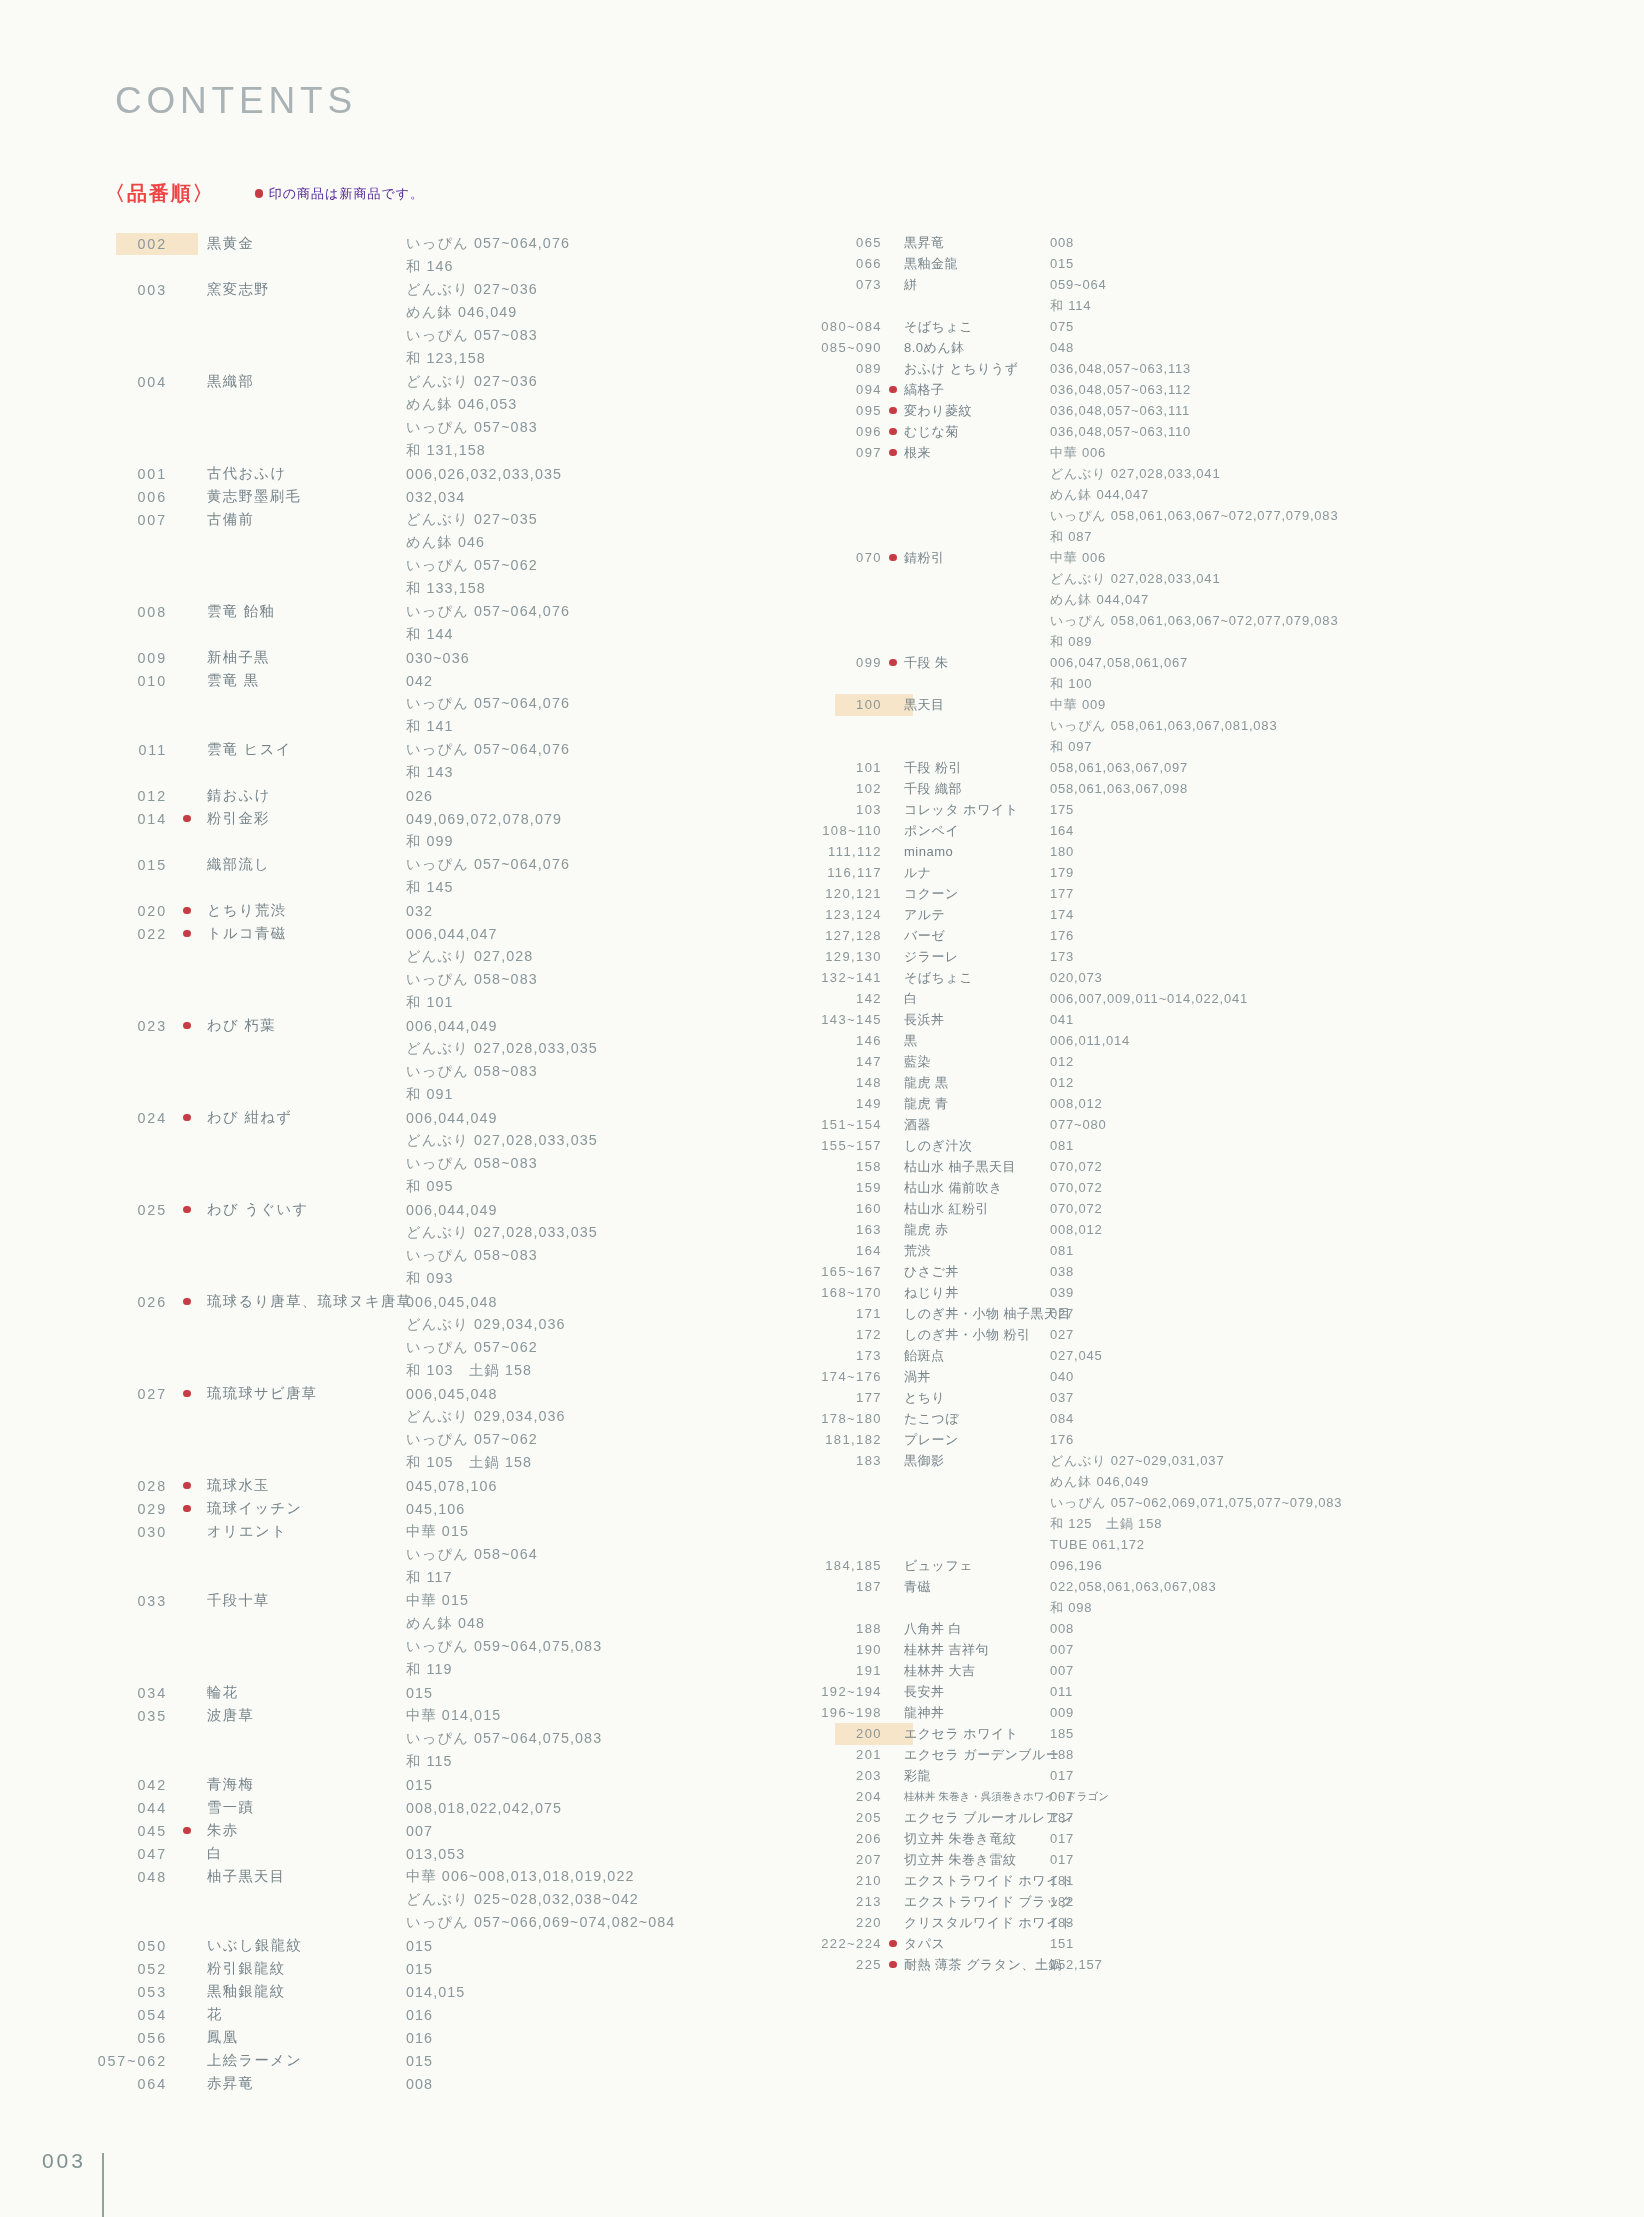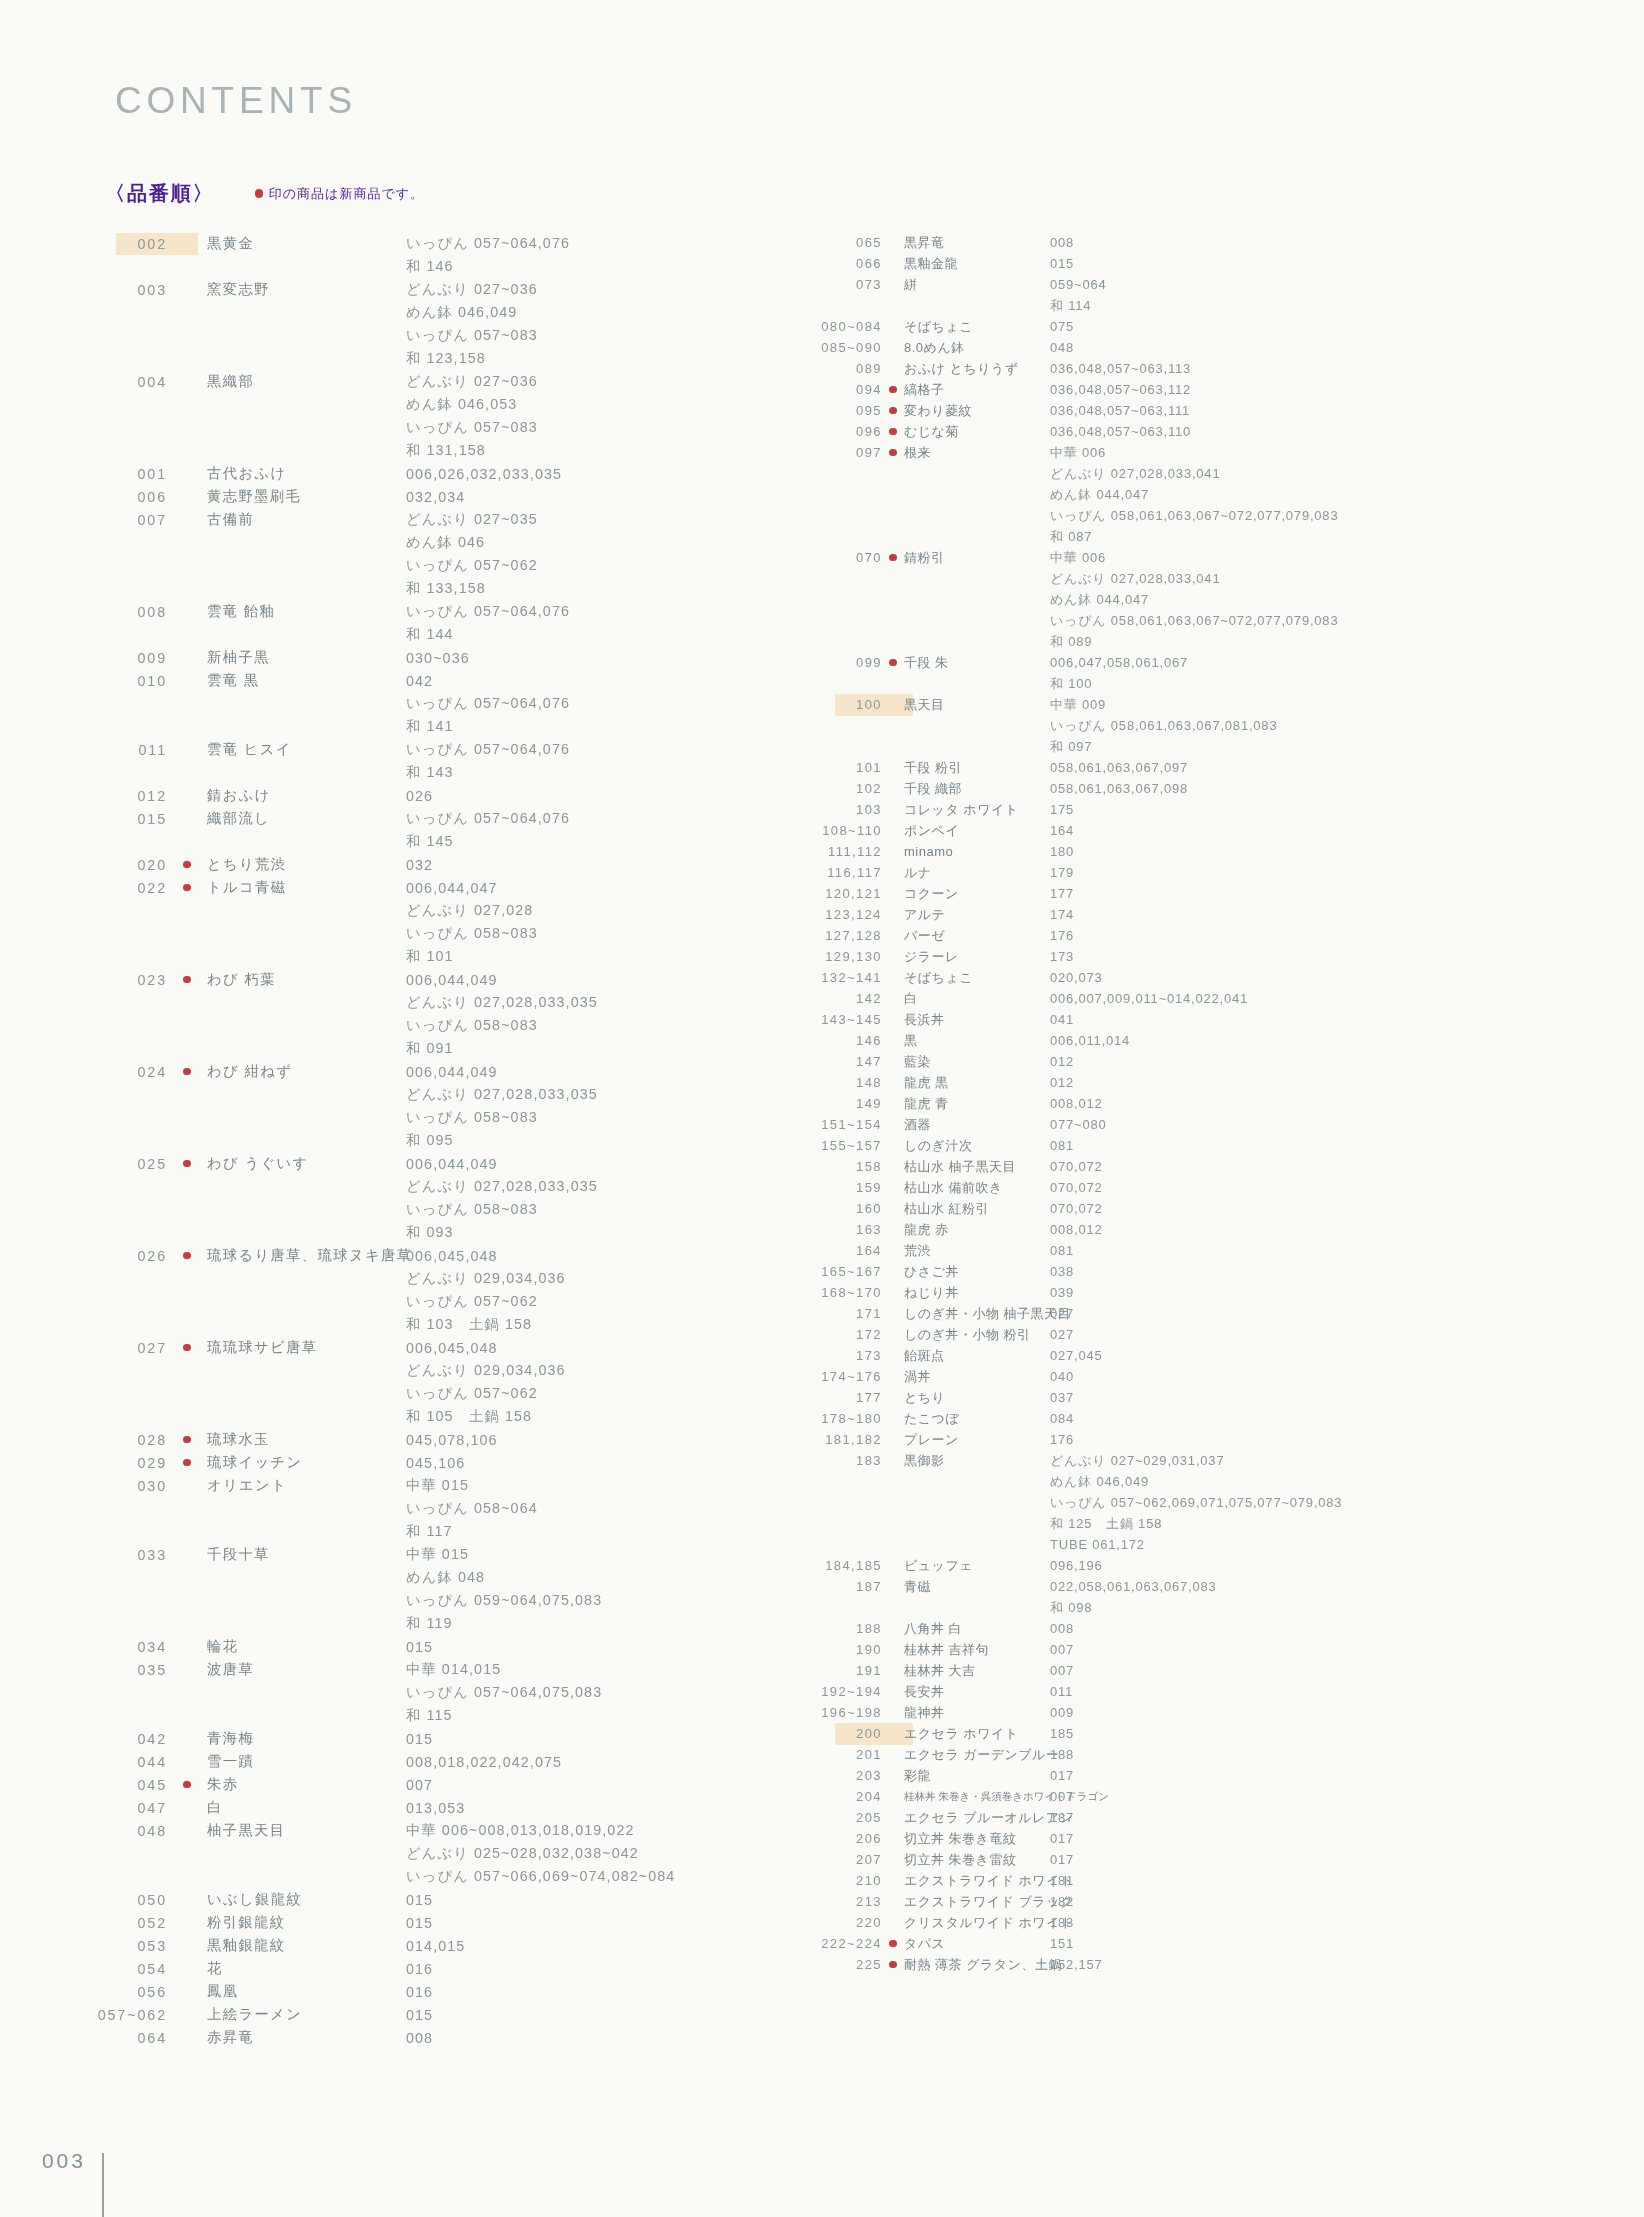--- a/index.html
+++ b/index.html
@@ -9,21 +9,21 @@
     font-family:"Liberation Sans", sans-serif;
   }
   .title{
     position:absolute;left:115px;top:80px;
     font-size:37px;color:#a9b2b4;letter-spacing:4.8px;font-weight:400;
   }
   .subhead{
     position:absolute;left:105px;top:180px;
     display:flex;align-items:center;
   }
-  .subtitle{font-size:20px;color:#4c1d95;letter-spacing:1.9px;font-weight:700;}
+  .subtitle{font-size:20px;color:#ef4444;letter-spacing:1.9px;font-weight:700;}
   .legend{margin-left:40px;display:flex;align-items:center;}
   .legend-note{font-size:13px;color:#4c1d95;letter-spacing:1px;margin-left:5.7px;}
   .dot{
     width:8.6px;height:8.6px;border-radius:50%;
     background:#c63c44;display:inline-block;flex:0 0 auto;
   }
   .col{position:absolute;top:232px;}
   .col-left{left:91px;}
   .col-right{left:789px;}
   .line{display:flex;align-items:center;}
@@ -237,20 +237,36 @@
     <div class="entry">
       <div class="line">
         <span class="code"><span>012</span></span>
         <span class="gutter"></span>
         <span class="name">錆おふけ</span>
         <span class="pages">026</span>
       </div>
     </div>
     <div class="entry">
       <div class="line">
+        <span class="code"><span>014</span></span>
+        <span class="gutter">
+          <span class="dot"></span>
+        </span>
+        <span class="name">粉引金彩</span>
+        <span class="pages">049,069,072,078,079</span>
+      </div>
+      <div class="line">
+        <span class="code"></span>
+        <span class="gutter"></span>
+        <span class="name"></span>
+        <span class="pages">和 099</span>
+      </div>
+    </div>
+    <div class="entry">
+      <div class="line">
         <span class="code"><span>015</span></span>
         <span class="gutter"></span>
         <span class="name">織部流し</span>
         <span class="pages">いっぴん 057~064,076</span>
       </div>
       <div class="line">
         <span class="code"></span>
         <span class="gutter"></span>
         <span class="name"></span>
         <span class="pages">和 145</span>

